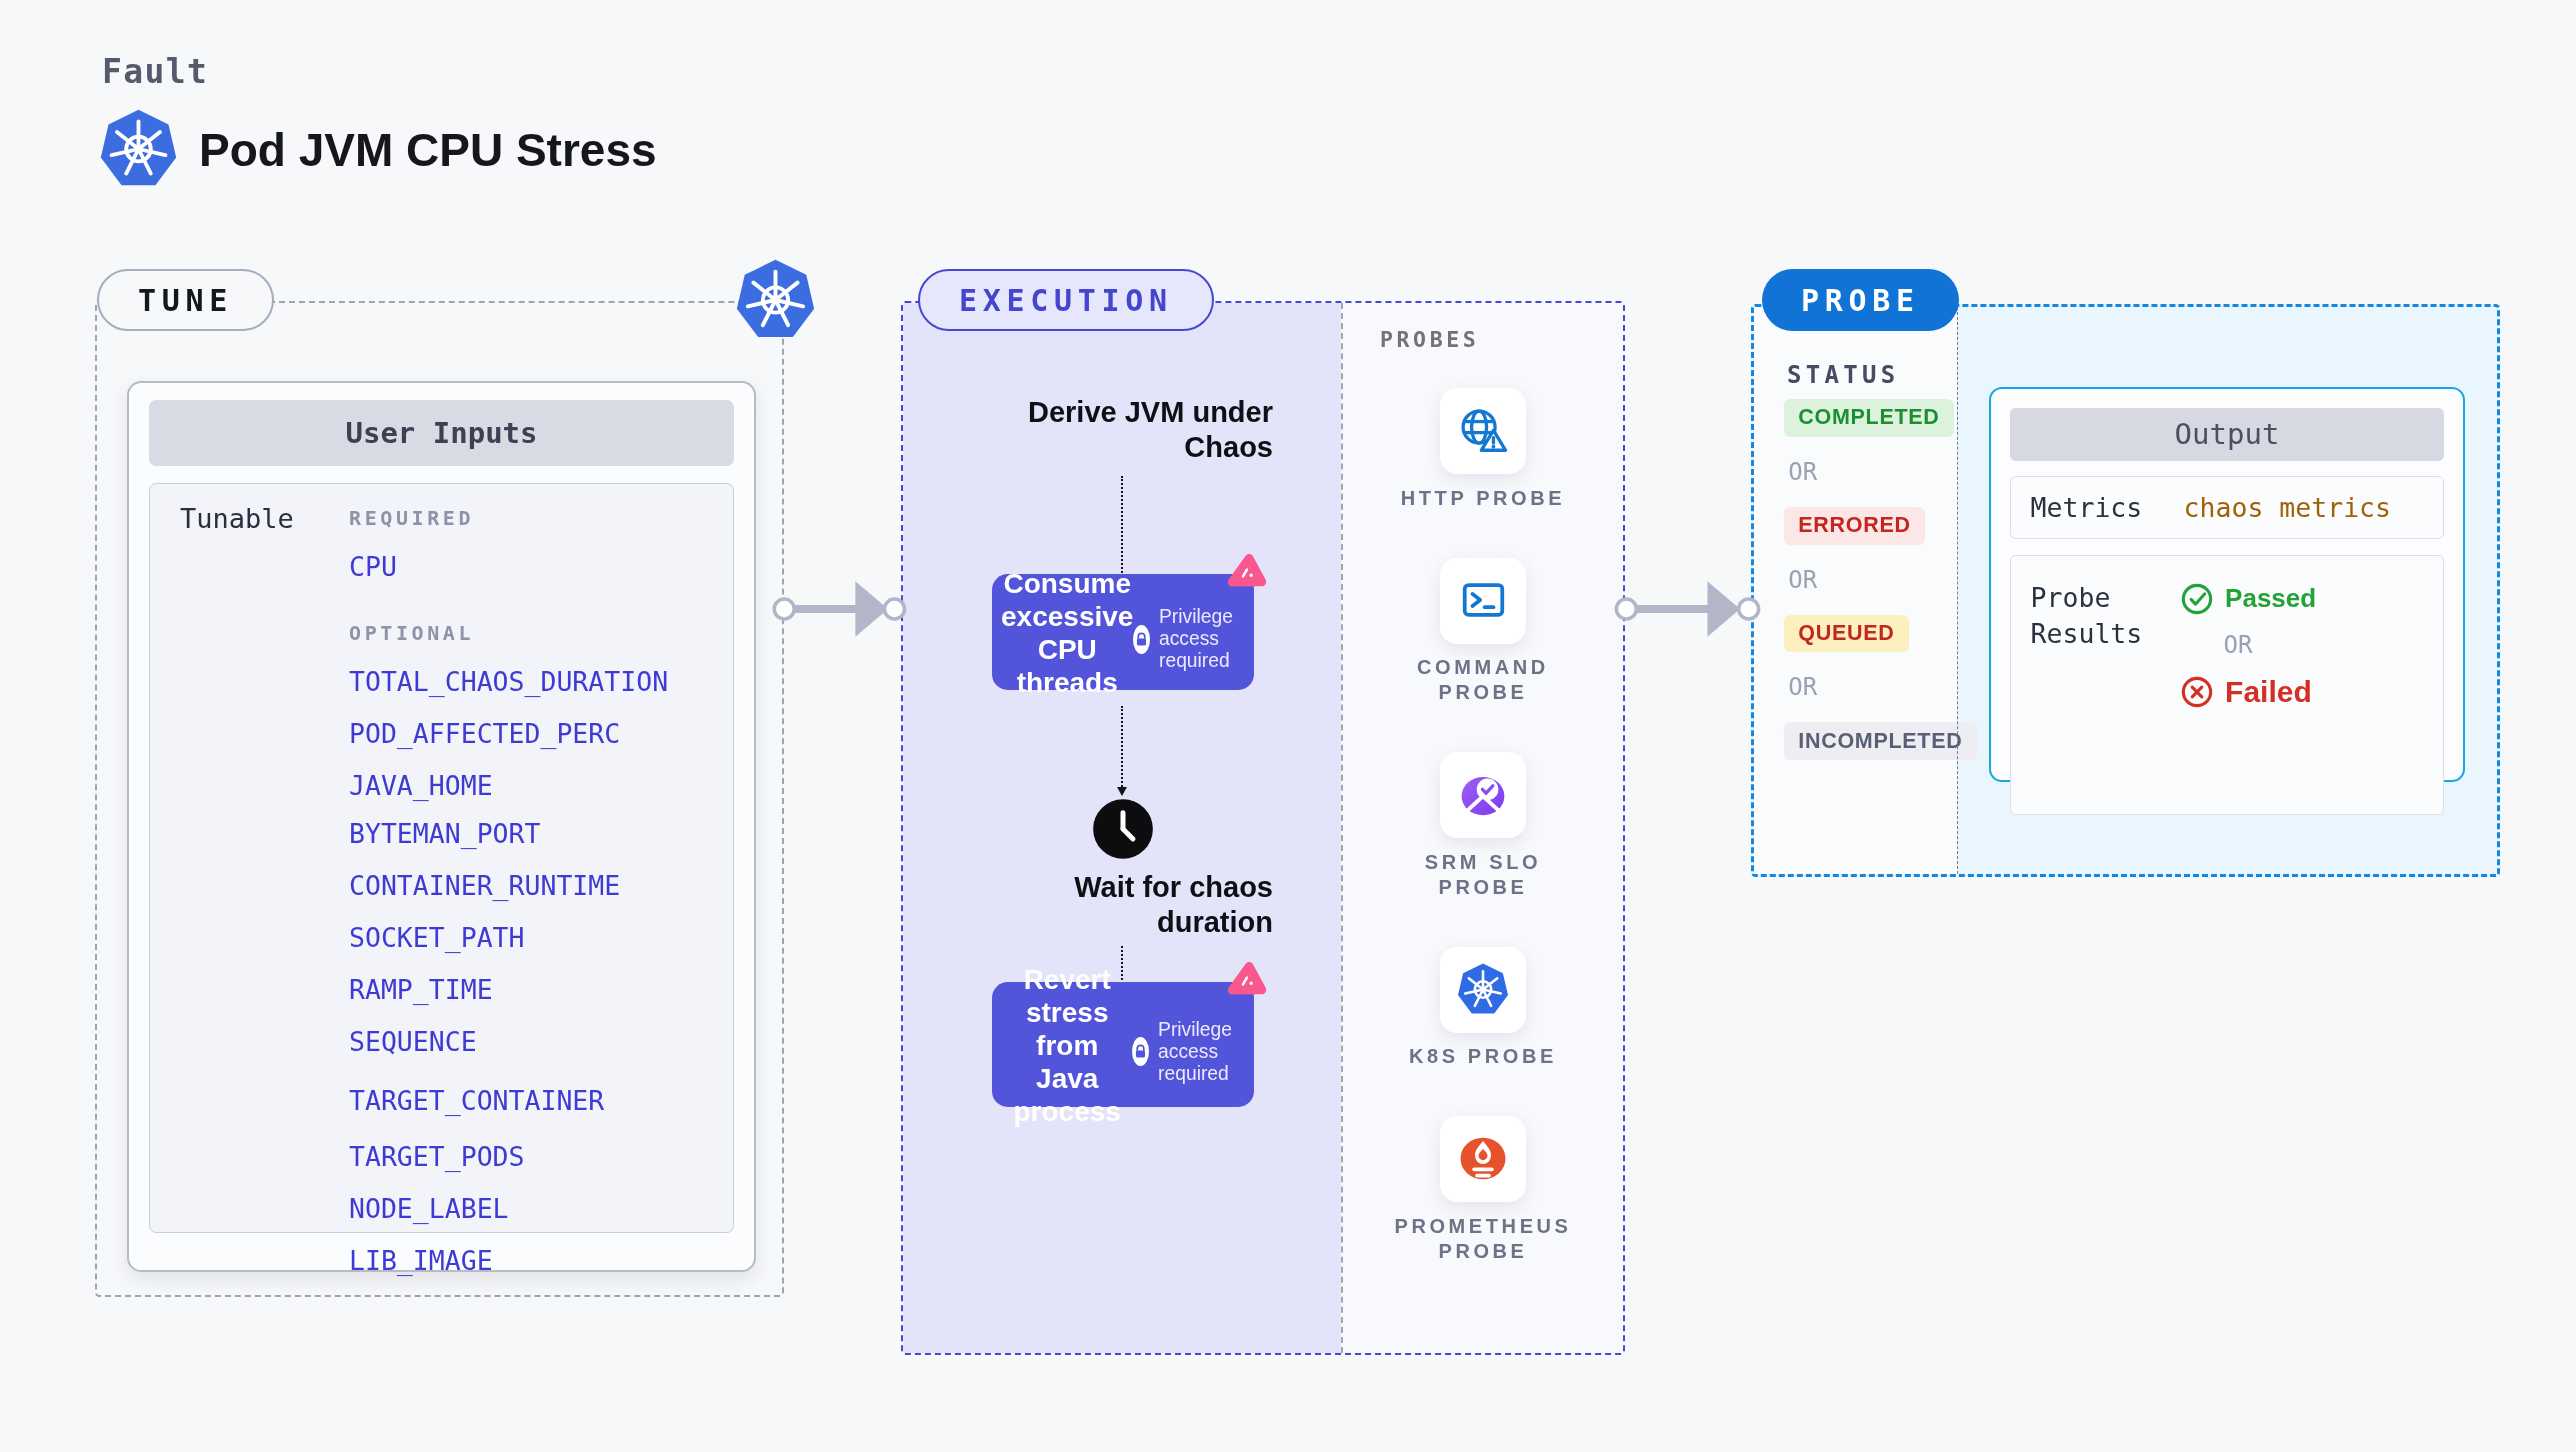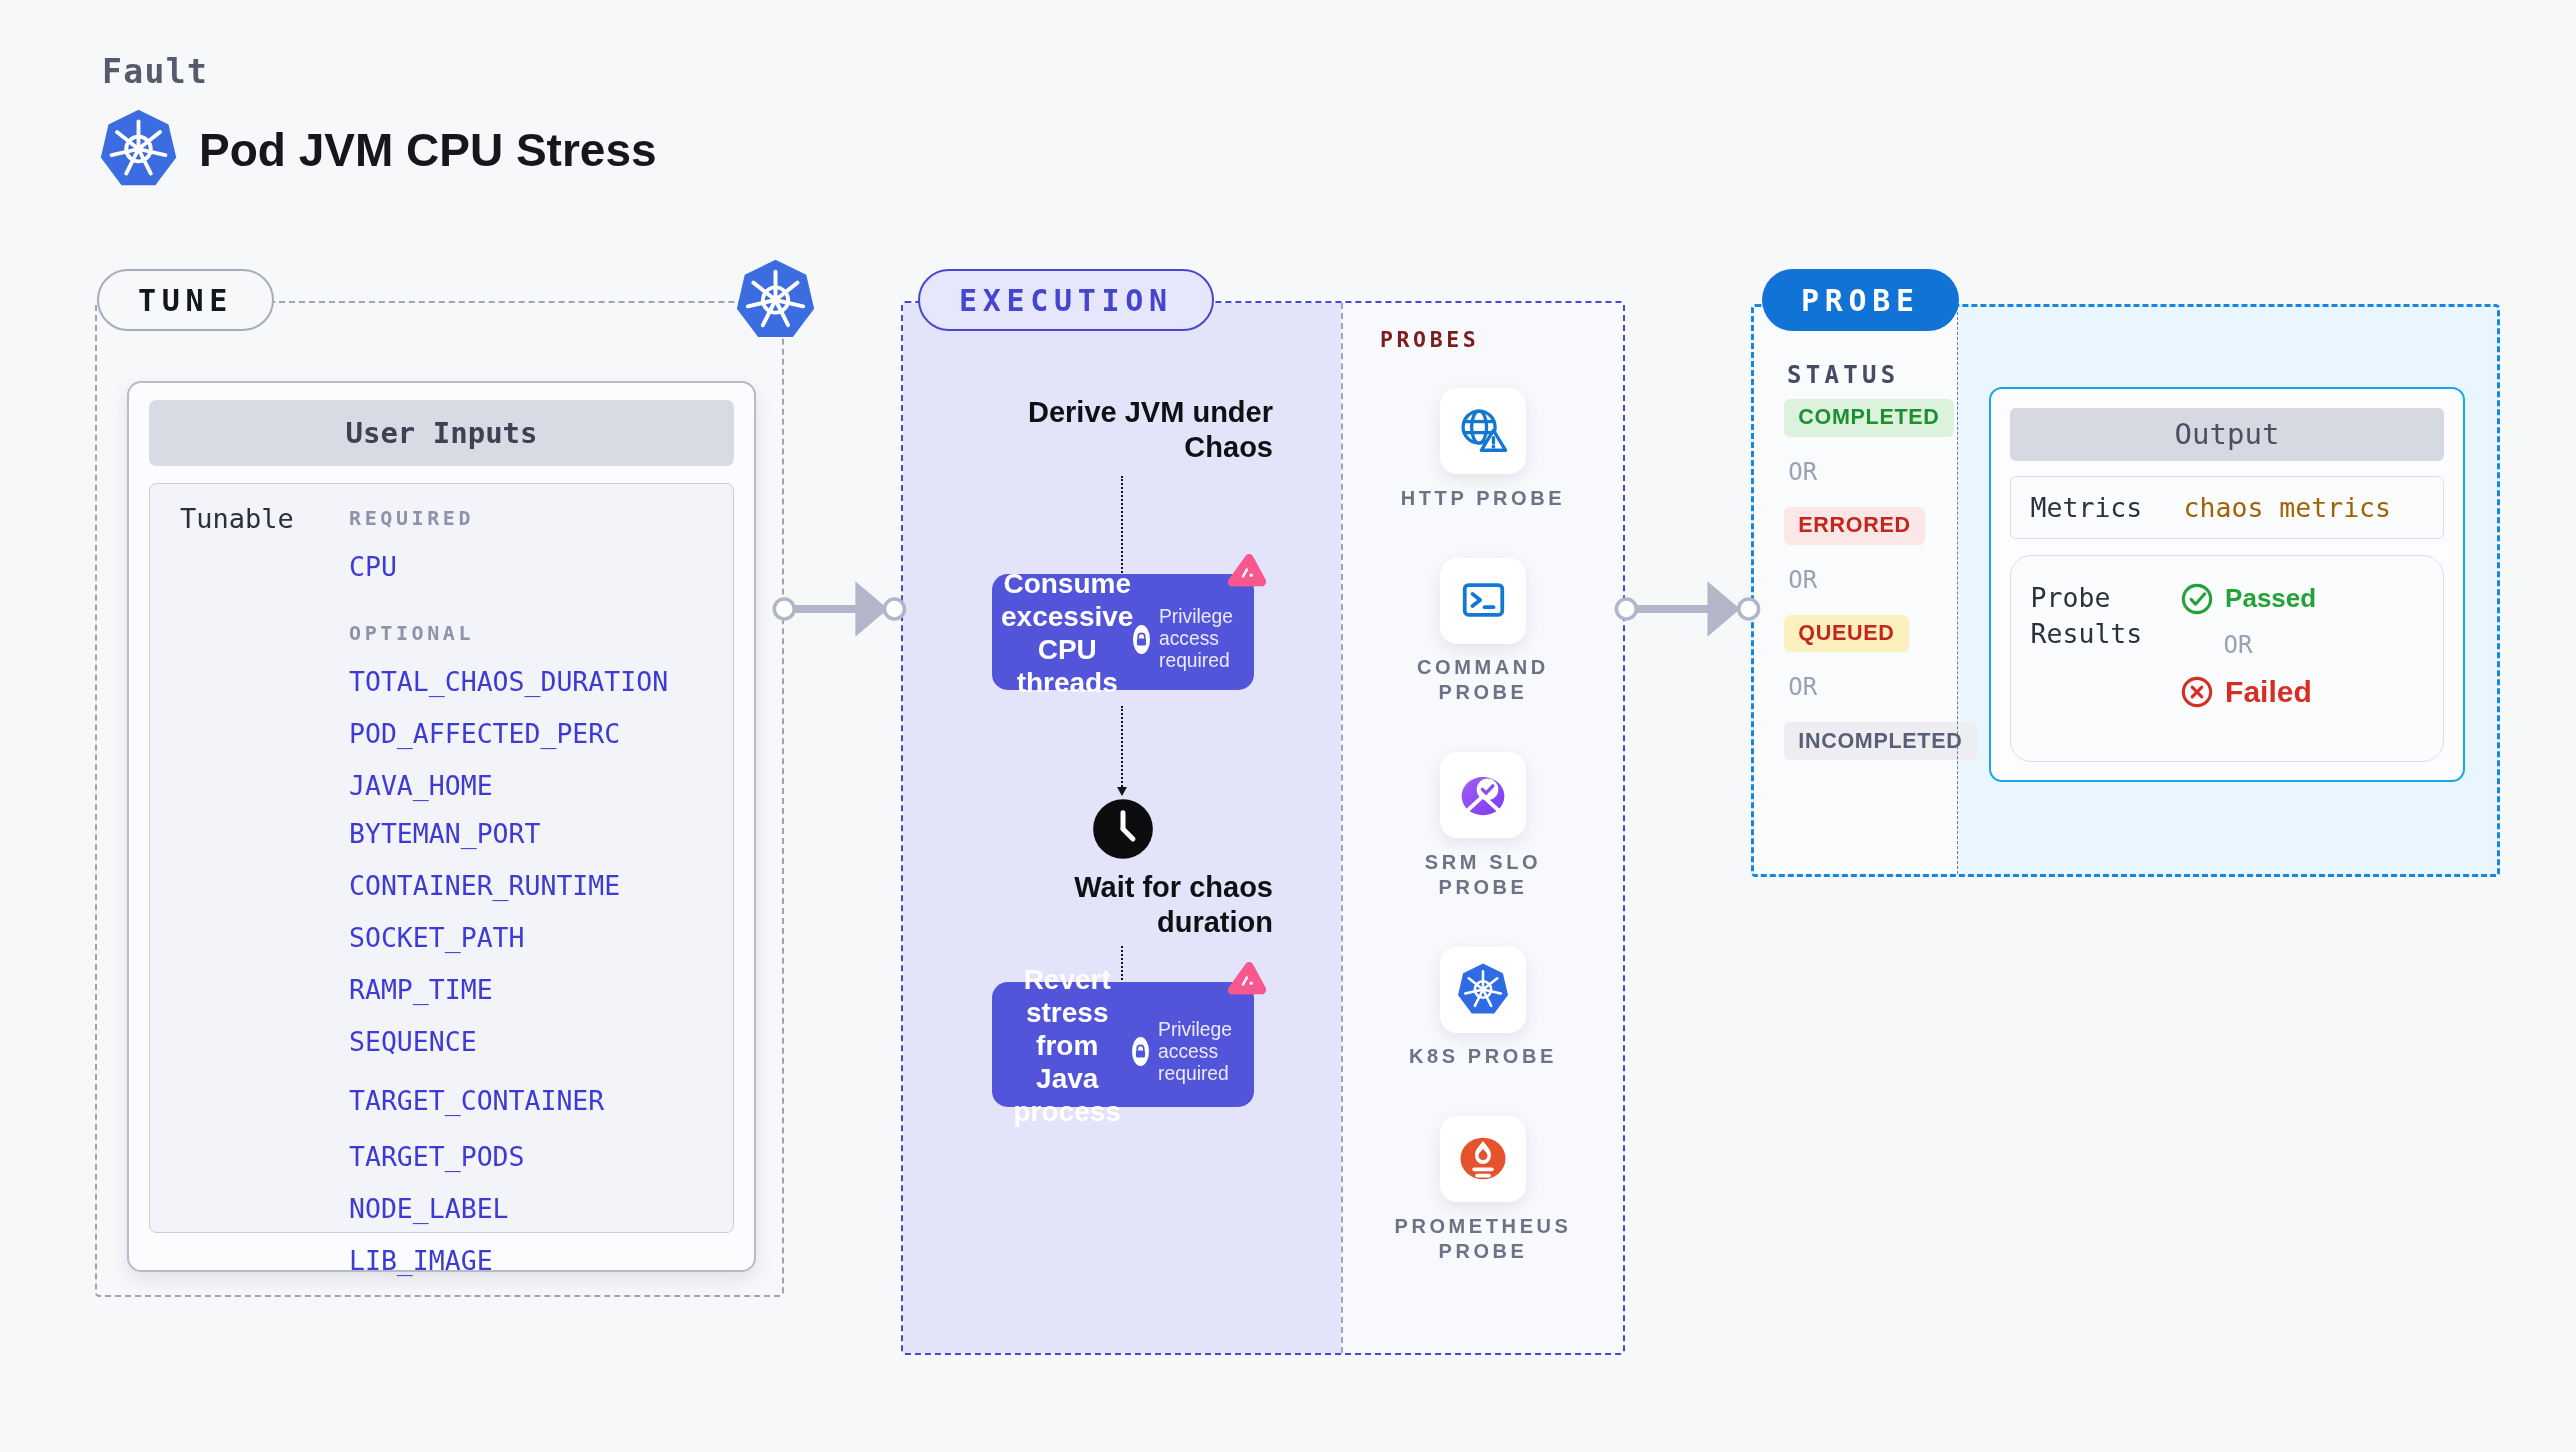--- a/index.html
+++ b/index.html
@@ -76,21 +76,21 @@
   .b-gray{background:#ededf2;color:#5a5f78;}
   .or{font-size:24px;color:#9ba0b4;padding-left:4.3px;}
   .output-card{position:absolute;left:235px;top:80px;width:476px;height:395px;background:#fdfdff;
     border:2.9px solid #17a6e7;border-radius:13px;padding:18.6px;}
   .output-head{height:53px;background:#d6d8e2;border-radius:5.7px;display:flex;align-items:center;justify-content:center;
     font-size:29px;color:#4b4f63;}
   .out-row{border:1.4px solid #dcdee8;background:#fbfcfe;border-radius:5.7px;margin-top:15.8px;}
   .row-metrics{height:63px;display:flex;align-items:center;padding-left:20px;}
   .metrics-label{font-size:26.5px;color:#2c303f;width:143px;}
   .metrics-value{font-size:26.5px;color:#a16207;margin-left:10px;}
-  .row-probe{height:207px;display:flex;padding:24px 0 0 20px;border-radius:21px;}
+  .row-probe{height:260px;display:flex;padding:24px 0 0 20px;}
   .probe-res-label{font-size:26.5px;line-height:36px;color:#2c303f;width:149px;}
   .probe-res-col{display:flex;flex-direction:column;gap:15.8px;padding-top:1.4px;}
   .res-line{display:flex;align-items:center;gap:11.5px;}
   .res-passed{font-size:26px;font-weight:bold;color:#23a238;}
   .res-failed{font-size:30px;font-weight:bold;color:#d52f23;}
   .res-or{font-size:24px;color:#9ba0b4;padding-left:44px;}
 </style>
 </head>
 <body>
 
@@ -216,21 +216,21 @@
       <svg class="spark" style="left:321px;top:656px;" viewBox="0 0 64 64">
         <g transform="rotate(8 32 32)">
           <polygon points="32,10 54,40 13,46" fill="#f9588f" stroke="#f9588f" stroke-width="12" stroke-linejoin="round"></polygon>
           <line x1="31" y1="26" x2="27" y2="36" stroke="#ffffff" stroke-width="3.4" stroke-linecap="round"></line>
           <circle cx="38" cy="33" r="2.4" fill="#ffffff"></circle>
         </g>
       </svg>
     </div>
 
     <div class="probes-pane">
-      <div class="probes-title cap mono" style="color:#7f1d1d;font-size:21.5px;text-align:right;">PROBES</div>
+      <div class="probes-title cap mono" style="color:#737373;font-size:21.5px;text-align:right;">PROBES</div>
       <div class="probe-list">
 
         <div class="probe-item">
           <div class="probe-card">
             <svg width="53" height="53" viewBox="0 0 48 48">
               <g stroke="#1478d2" stroke-width="3" fill="none">
                 <circle cx="20" cy="20" r="14.5"></circle>
                 <ellipse cx="20" cy="20" rx="6.8" ry="14.5"></ellipse>
                 <line x1="6.5" y1="15" x2="33.5" y2="15"></line>
                 <line x1="6.5" y1="25" x2="33.5" y2="25"></line>

